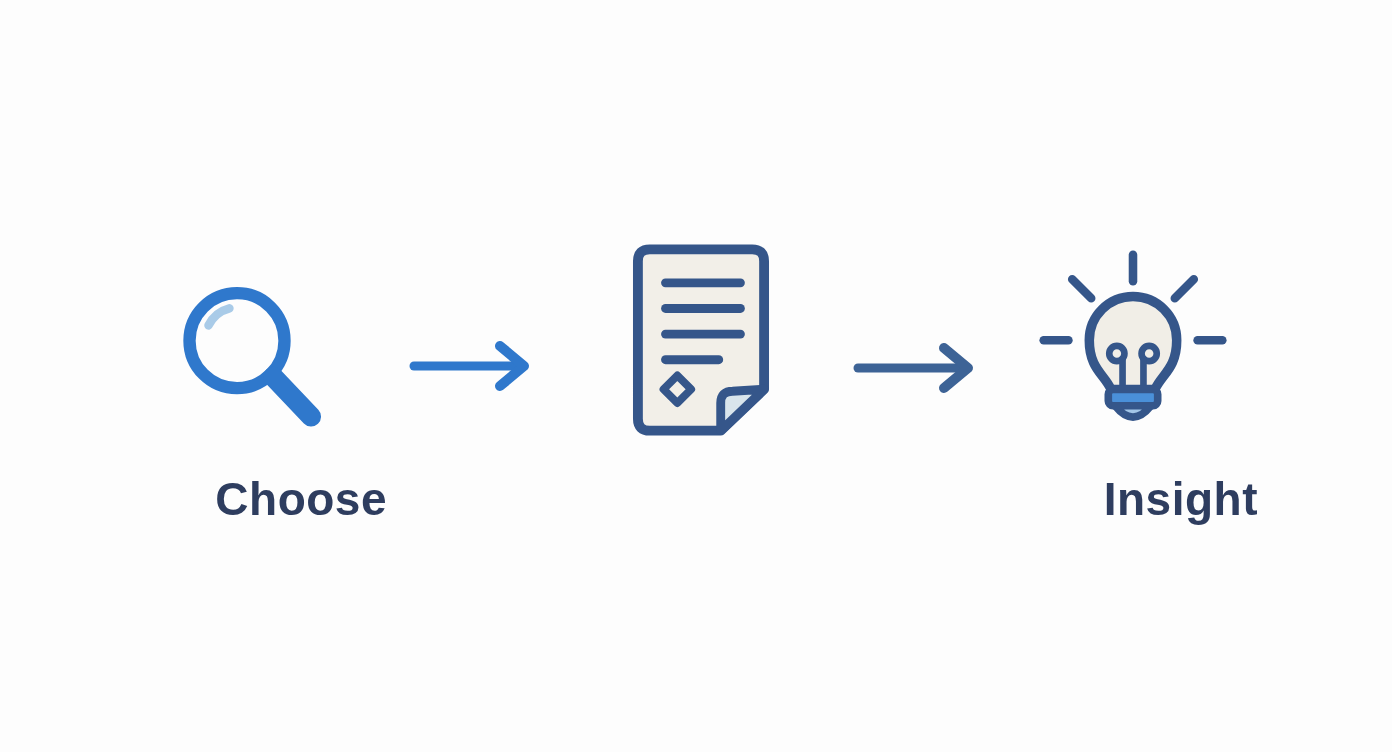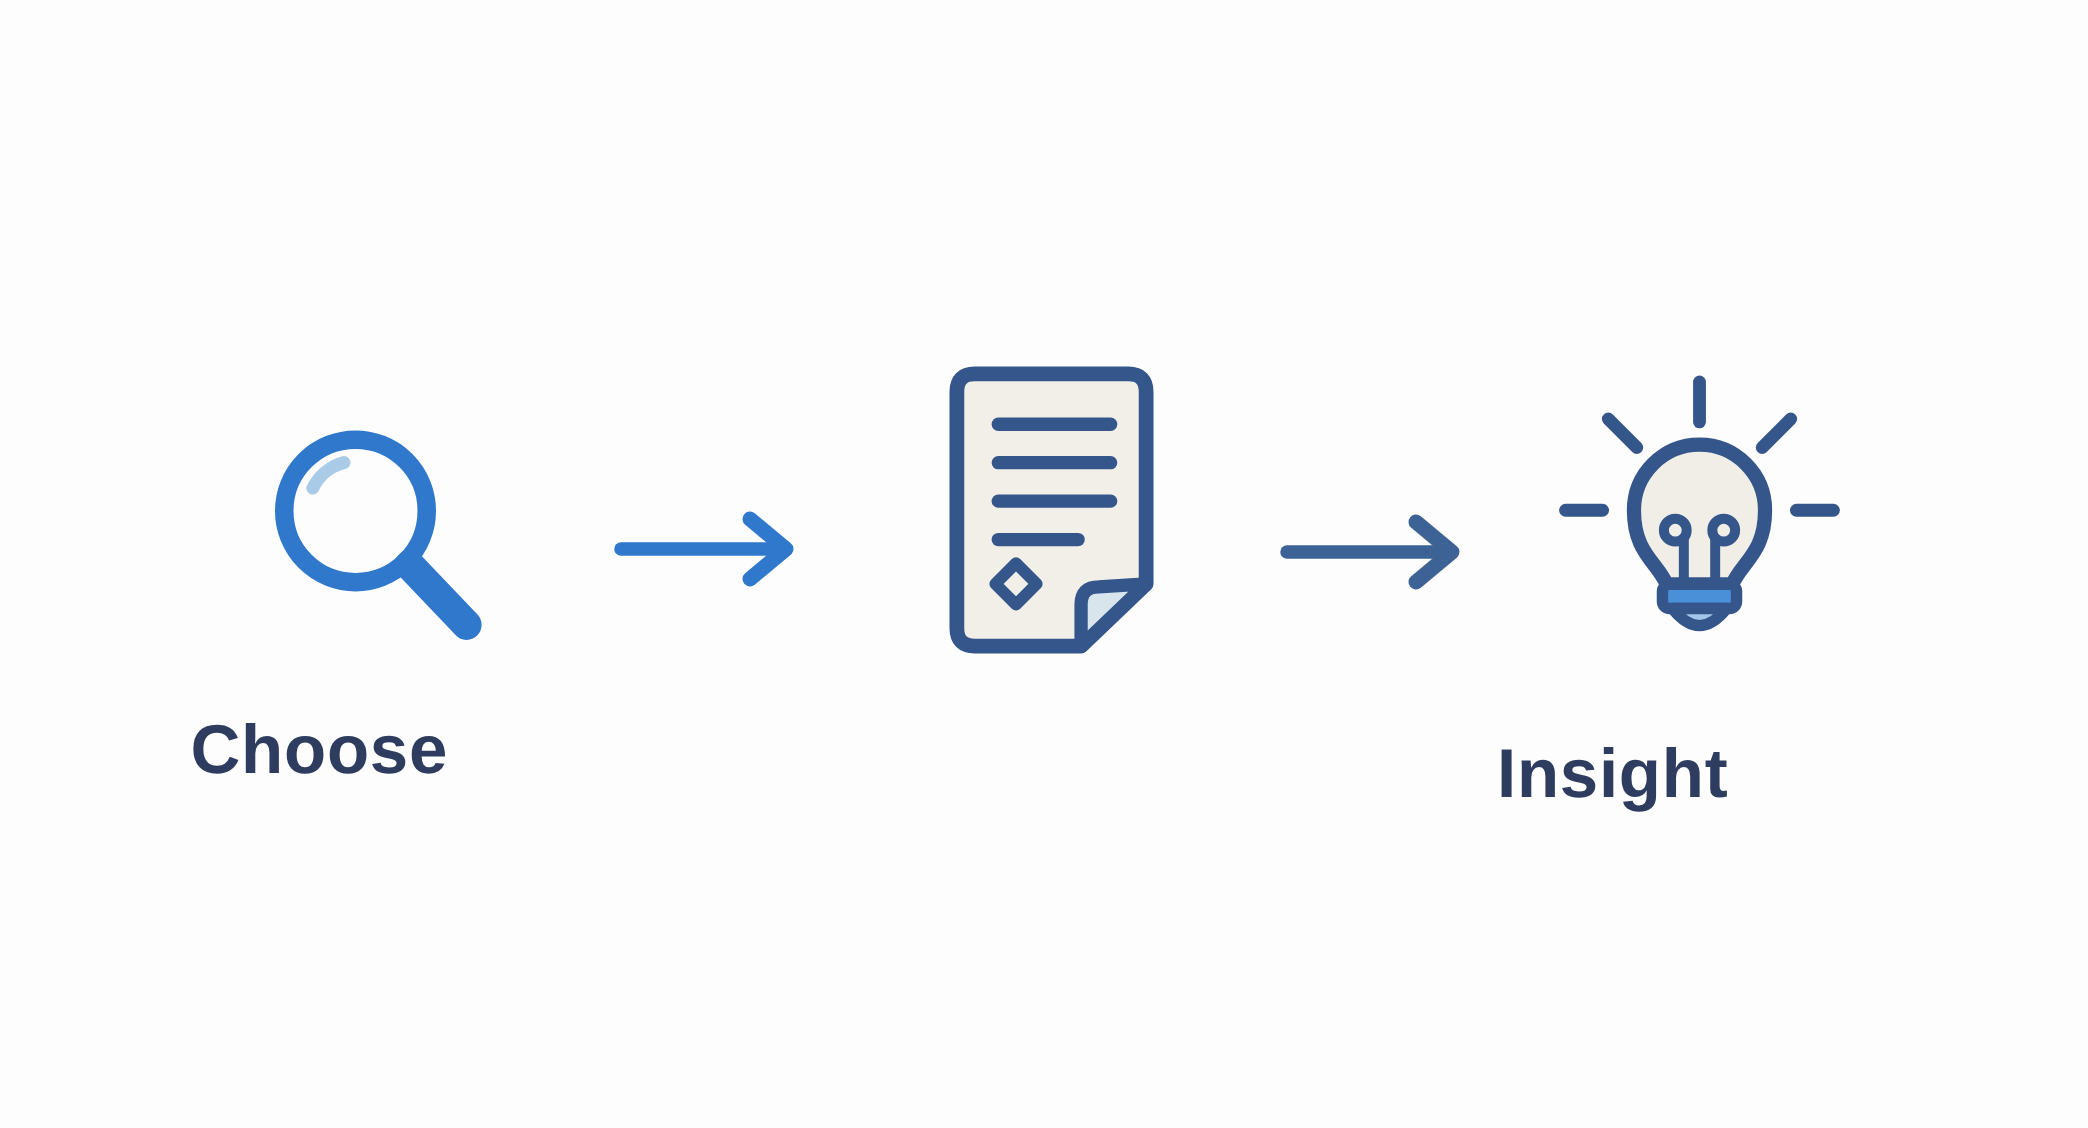--- a/index.html
+++ b/index.html
@@ -11,21 +11,21 @@
   *{margin:0;padding:0;box-sizing:border-box;}
   html,body{width:1392px;height:752px;overflow:hidden;}
   body{
     background:var(--background);
     font-family:"Liberation Sans", sans-serif;
   }
   .canvas{position:relative;width:1392px;height:752px;}
   .abs{position:absolute;}
   .step-label{
     font-size:46px;font-weight:700;color:var(--label-text);
-    text-align:left;letter-spacing:0.5px;
+    text-align:right;letter-spacing:0.5px;
   }
   
   .stroke-outline{stroke:var(--icon-outline);}
   .stroke-bright{stroke:var(--accent-bright);}
   .stroke-steel{stroke:var(--accent-steel);}
   .stroke-highlight{stroke:var(--glass-highlight);}
   .fill-none{fill:none;}
   .fill-bg{fill:var(--background);}
   .fill-paper{fill:var(--paper-fill);}
   .fill-fold{fill:var(--fold-fill);}
@@ -87,15 +87,15 @@
       <circle cx="83" cy="112" r="8" class="fill-none stroke-outline" stroke-width="7"></circle>
       <circle cx="117" cy="112" r="8" class="fill-none stroke-outline" stroke-width="7"></circle>
       <line x1="89" y1="118" x2="89" y2="150" class="stroke-outline" stroke-width="7" stroke-linecap="round"></line>
       <line x1="111" y1="118" x2="111" y2="150" class="stroke-outline" stroke-width="7" stroke-linecap="round"></line>
 
       <rect x="74" y="150" width="52" height="17" rx="5" class="fill-band stroke-outline" stroke-width="8" stroke-linejoin="round"></rect>
 
       <path d="M 81 167 Q 100 191 119 167 Z" class="fill-cap stroke-outline" stroke-width="8" stroke-linejoin="round"></path>
     </svg>
   </div>
-  <div class="abs step-label" style="left:998px;top:488px;width:260px;">Insight</div>
+  <div class="abs step-label" style="left:998px;top:472px;width:260px;">Insight</div>
 
 </div>
 
 </body></html>

